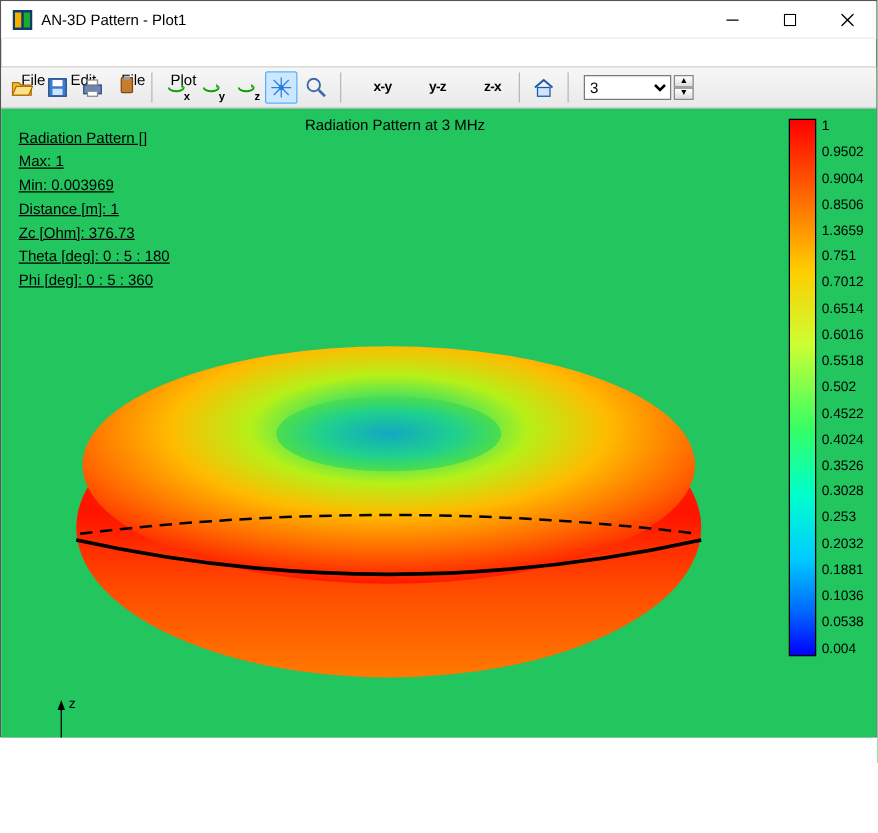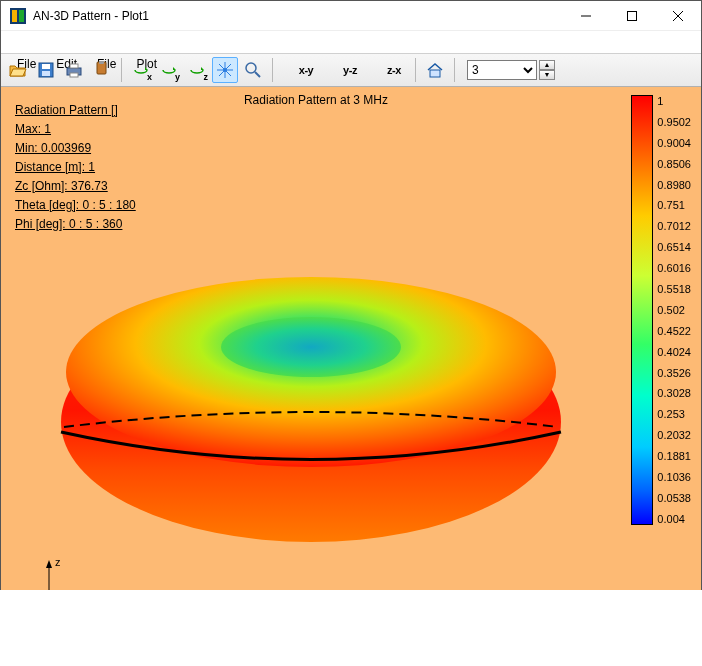--- a/index.html
+++ b/index.html
@@ -15,21 +15,21 @@
   .toolbar { height:34px; background:linear-gradient(#f7f7f7,#e9e9e9); border-top:1px solid #d0d0d0; border-bottom:1px solid #b0b0b0; display:flex; align-items:center; padding:0 4px; gap:2px; }
   .tbtn { width:26px; height:26px; border:1px solid transparent; border-radius:2px; display:flex; align-items:center; justify-content:center; cursor:default; position:relative; }
   .tbtn.active { background:#cce8ff; border-color:#5ab0ff; }
   .tbtn .sub { position:absolute; right:1px; bottom:0; font-size:9px; font-weight:bold; }
   .tsep { width:1px; height:24px; background:#b8b8b8; margin:0 4px; }
   .tbtn.plane { width:30px; font-size:11px; font-weight:bold; letter-spacing:-0.5px;margin-left:12px; }
   .freqsel { display:flex; align-items:center; margin-left:6px; }
   .freqsel select { width:70px; height:20px; border:1px solid #7a7a7a; font-size:12px; background:#fff; }
   .spinbox { display:inline-flex; flex-direction:column; margin-left:2px; }
   .spinbox button { width:16px; height:10px; font-size:7px; line-height:6px; border:1px solid #888; background:linear-gradient(#fff,#ddd); padding:0; cursor:default; }
-  .canvas { position:relative; width:100%; height:578px; background:#fdba74; overflow:hidden; }
+  .canvas { position:relative; width:100%; height:578px; background:#22c55e; overflow:hidden; }
   .plot-title { position:absolute; top:6px; left:0; right:70px; text-align:center; font-size:12px; }
   .info { position:absolute; left:14px; top:14px; font-size:12px; line-height:19px; }
   .info div { white-space:nowrap;text-decoration:underline; }
   .colorbar { position:absolute; right:10px; top:8px; display:flex; }
   .cbar-grad { width:22px; height:430px; border:1px solid #000; background:linear-gradient(to top, #0000ff 0%, #0066ff 8%, #00ccff 18%, #00ffcc 30%, #33ff66 42%, #ccff33 58%, #ffcc00 72%, #ff6600 86%, #ff0000 100%); }
   .cbar-labels { display:flex; flex-direction:column; justify-content:space-between; height:430px; margin-left:4px; font-size:11px; }
   .axis3d { position:absolute; left:18px; bottom:18px; }
   .axis3d svg { overflow:visible; }
 </style>
 </head>
@@ -215,21 +215,21 @@
       </svg>
     </div>
 
     <div class="colorbar">
       <div class="cbar-grad"></div>
       <div class="cbar-labels">
         <span>1</span>
         <span>0.9502</span>
         <span>0.9004</span>
         <span>0.8506</span>
-        <span>0.8980</span>
+        <span>1.3659</span>
         <span>0.751</span>
         <span>0.7012</span>
         <span>0.6514</span>
         <span>0.6016</span>
         <span>0.5518</span>
         <span>0.502</span>
         <span>0.4522</span>
         <span>0.4024</span>
         <span>0.3526</span>
         <span>0.3028</span>

